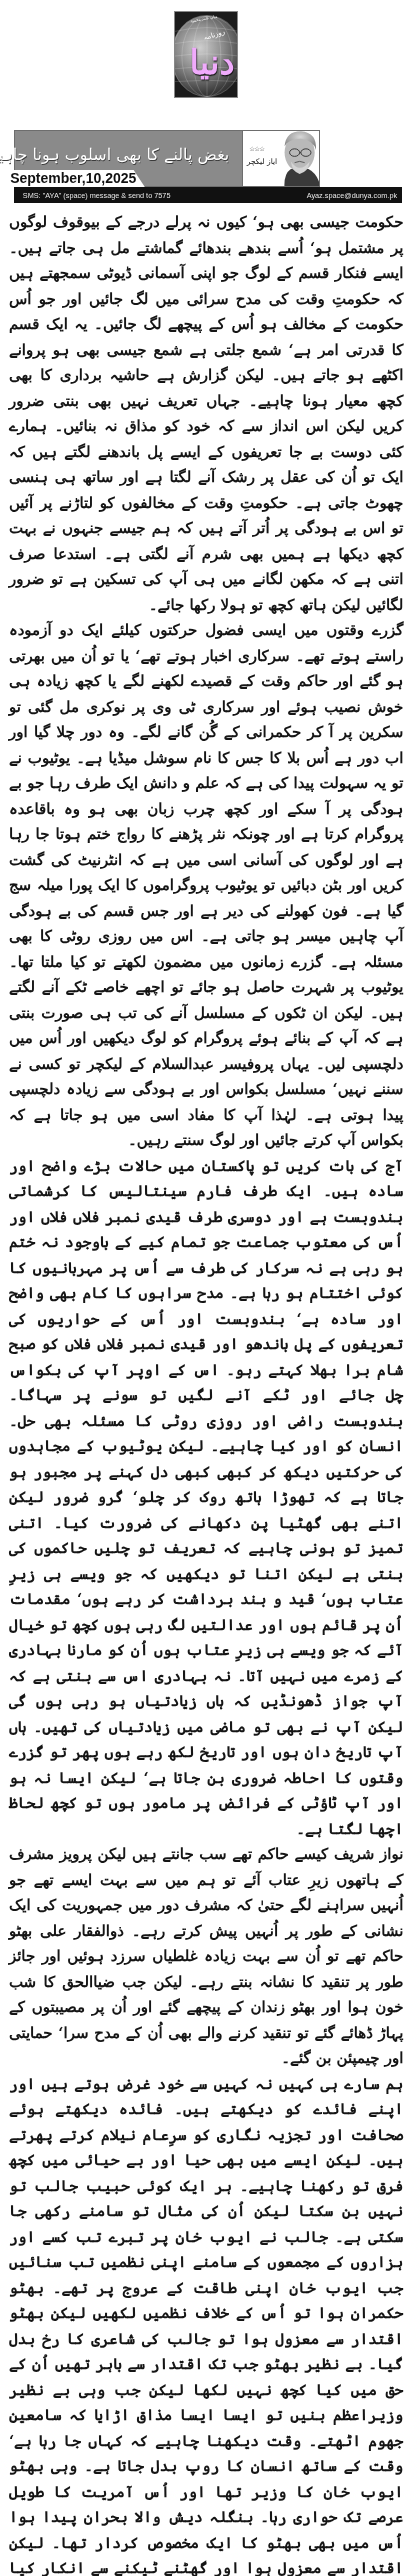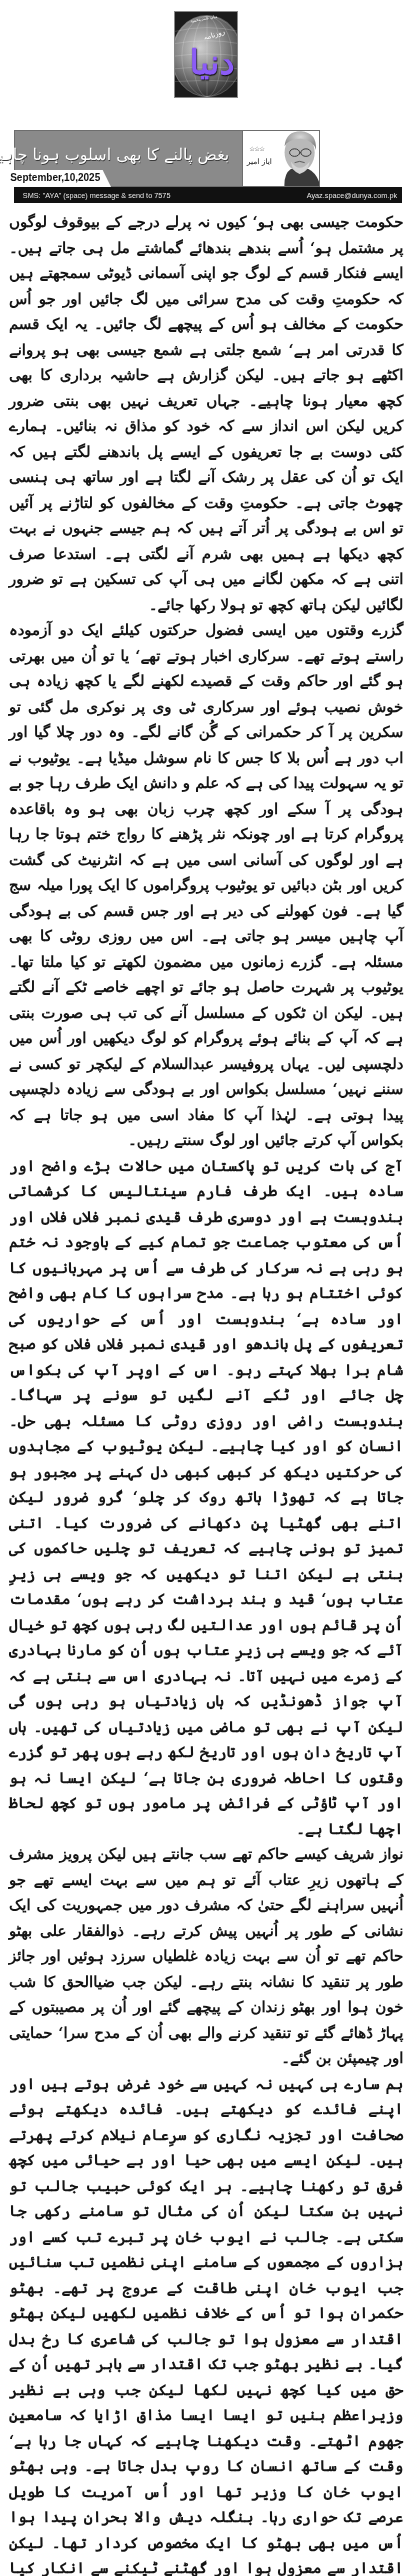--- a/index.html
+++ b/index.html
@@ -13,21 +13,21 @@
       width: 64px; height: 87px; background: #1b1b1b; position: relative; overflow: hidden;
       border: 0.6px solid #888;
     }
     .logo .globe {
       position: absolute; left: -3.8px; top: 2.5px; width: 72px; height: 82px; border-radius: 50%;
       background: radial-gradient(circle at 40% 40%, #cfcfcf 0%, #8d8d8d 35%, #3a3a3a 70%, #111 100%);
     }
     .logo .grid { position: absolute; inset: 0; }
     .logo .script-main {
       position: absolute; left: 0; right: 0; top: 33px; text-align: center;
-      font-family: "DejaVu Serif", serif; font-size: 34px; color: #8b5cf6; font-weight: bold;
+      font-family: "DejaVu Serif", serif; font-size: 34px; color: #f0abfc; font-weight: bold;
       text-shadow: 0.6px 0.6px 1.3px #000; direction: rtl; line-height: 1; padding-left: 13px;
     }
     .logo .script-small {
       position: absolute; right: 11.4px; top: 19px; font-family: "DejaVu Serif", serif;
       font-size: 7px; color: #fff; direction: rtl; transform: rotate(-18deg);
     }
     .logo .script-top {
       position: absolute; right: 19px; top: 3.8px; font-size: 3.8px; color: #fff; direction: rtl;
       transform: rotate(-10deg);
     }
@@ -38,21 +38,21 @@
       position: absolute; left: 5px; top: 3.8px; width: 229px; height: 57px; background: #8a8a8a;
       border: 0.6px solid #6d6d6d;
     }
     .title-text {
       position: absolute; left: 12.6px; right: 12.6px; top: 14px; text-align: center; direction: rtl;
       font-family: "DejaVu Serif", serif; font-size: 16px; color: #ffffff;
       text-shadow: 0.6px 0.6px 0.6px #3a3a3a; white-space: nowrap;
     }
     .date-tab {
       position: absolute; left: 0; top: 44px; height: 31px; padding: 0 17.7px 0 1.3px;
-      background: #ffffff; font-family: "Liberation Sans", sans-serif; font-size: 10px; font-weight: bold;
+      background: #ffffff; font-family: "Liberation Sans", sans-serif; font-size: 14px; font-weight: bold;
       color: #111; line-height: 16.4px;
       clip-path: polygon(0 0, 86% 0, 100% 100%, 0 100%);
     }
     .author-box {
       position: absolute; left: 233px; top: 3.8px; width: 78px; height: 57px; background: #fff;
       border: 0.6px solid #6d6d6d; overflow: hidden;
     }
     .author-stars { position: absolute; left: 6.3px; top: 14px; font-size: 6.3px; color: #222; letter-spacing: -0.6px; }
     .author-name {
       position: absolute; left: 3.8px; top: 26.6px; font-family: "DejaVu Serif", serif; font-size: 7.6px;
@@ -103,21 +103,21 @@
   </div>
 
   <div class="header">
     <div class="title-band">
       <div class="title-text">بغض پالنے کا بھی اسلوب ہونا چاہیے</div>
     </div>
     <div class="date-tab">September,10,2025</div>
 
     <div class="author-box">
       <div class="author-stars">☆☆☆</div>
-      <div class="author-name">ایاز امیر</div>
+      <div class="author-name">ایاز لیکچر</div>
       <svg class="author-photo" viewBox="0 0 78 94">
         <defs>
           <radialGradient id="hair" cx="50%" cy="30%" r="60%">
             <stop offset="0%" stop-color="#d8d8d8"></stop>
             <stop offset="100%" stop-color="#8a8a8a"></stop>
           </radialGradient>
         </defs>
         <path d="M20 94 Q18 70 30 62 L58 62 Q74 70 78 94 Z" fill="#3a3a3a"></path>
         <ellipse cx="44" cy="36" rx="24" ry="30" fill="#b9b9b9"></ellipse>
         <path d="M20 26 Q22 2 46 2 Q72 4 70 32 Q66 16 46 14 Q26 14 20 26 Z" fill="url(#hair)"></path>

